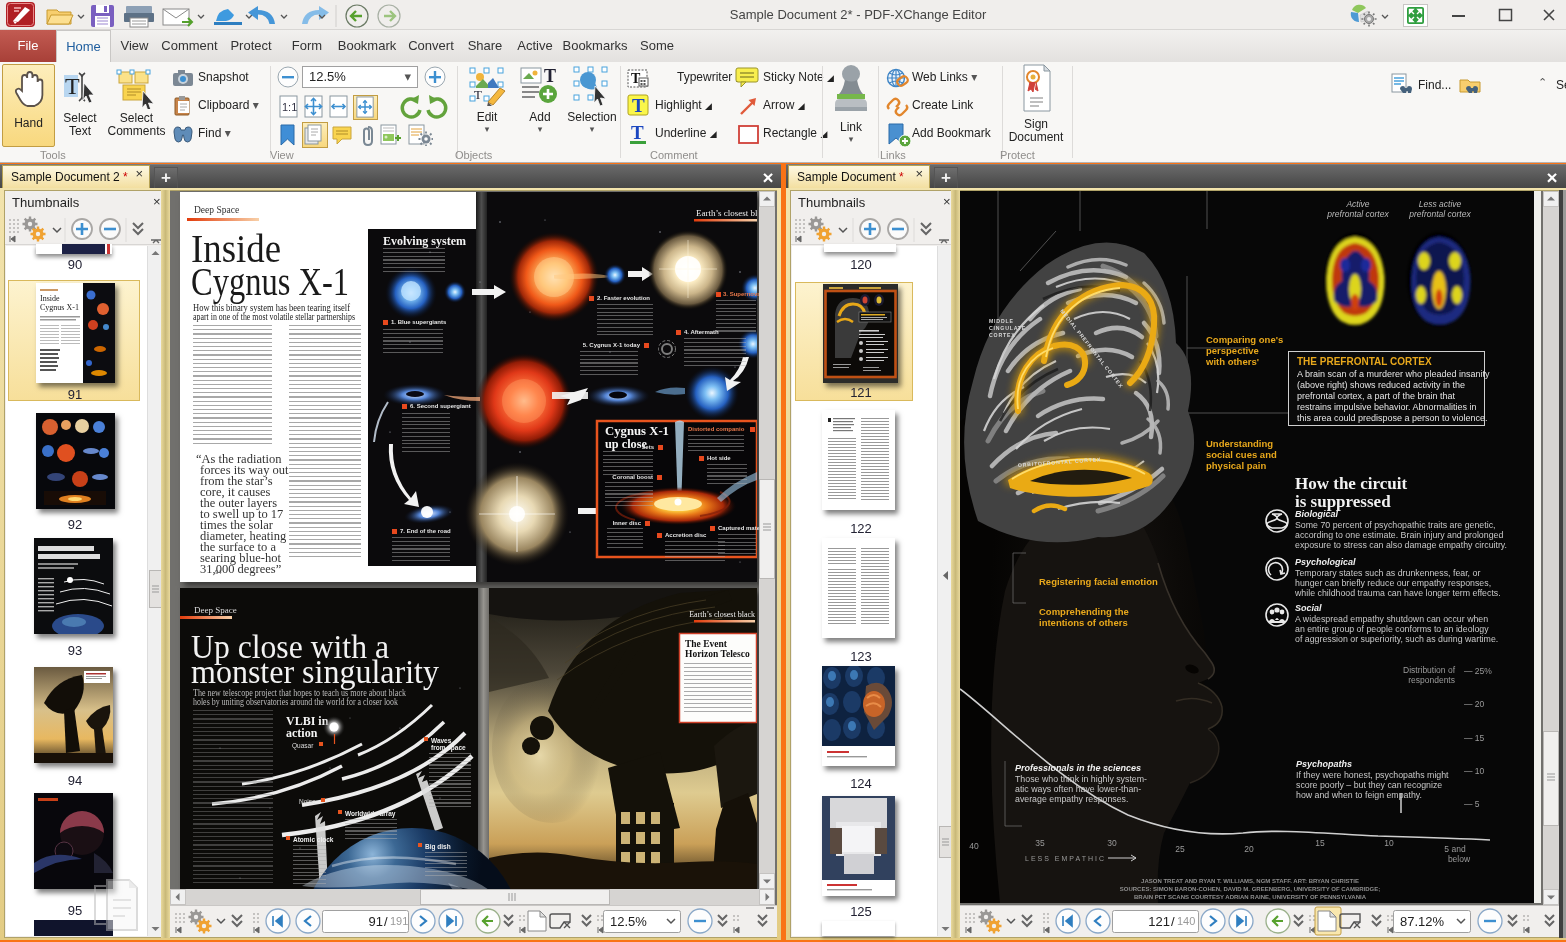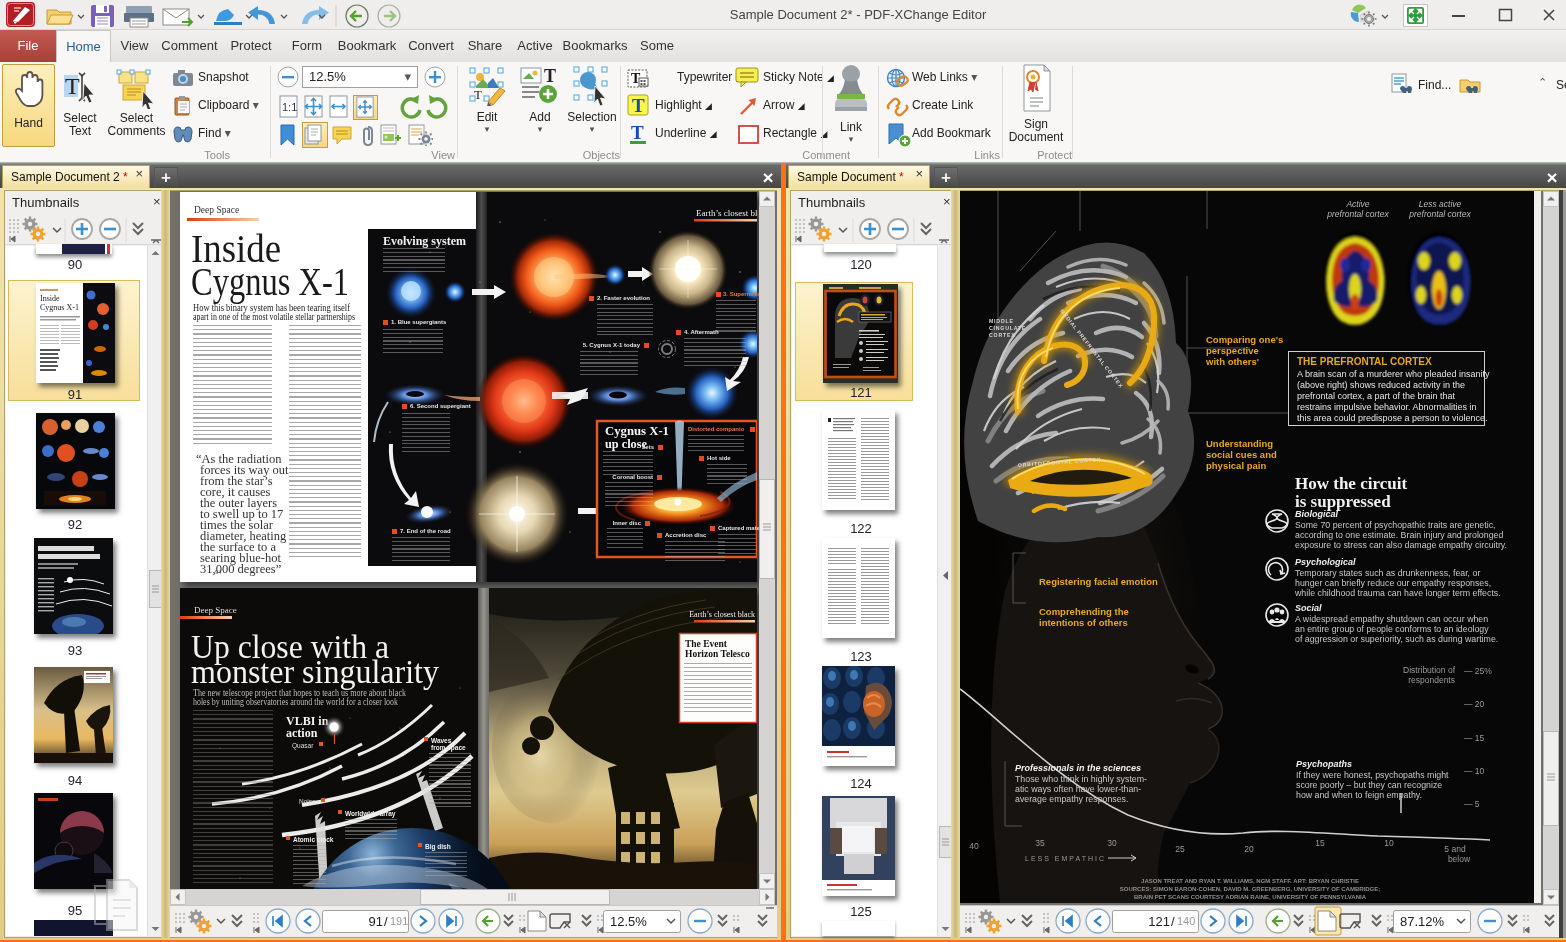--- a/index.html
+++ b/index.html
@@ -8,21 +8,21 @@
 #titlebar{position:absolute;left:0;top:0;width:1566px;height:30px;background:#f0eeec;border-bottom:1px solid #d8d6d4}
 #title{position:absolute;left:150px;right:0;top:7px;text-align:center;font-size:13px;color:#444}
 
 #tabrow{position:absolute;left:0;top:30px;width:1566px;height:32px;background:linear-gradient(#f2f1ef,#e3e1df)}
 .rtab{position:absolute;top:0;height:32px;line-height:32px;text-align:center;font-size:13px;color:#333}
 #filetab{background:linear-gradient(#c25b52,#a84038);color:#fff;width:56px;left:0}
 .hometab{background:#f8f7f5;color:#1e5d9e;border:1px solid #c9c7c5;border-bottom:none}
 
 #ribbon{position:absolute;left:0;top:62px;width:1566px;height:101px;background:#f8f7f5;border-bottom:1px solid #b6b4b2}
 .gsep{position:absolute;top:4px;width:1px;height:92px;background:#dddbd9}
-.glabel{position:absolute;font-size:11px;color:#8f8d8b;text-align:right}
+.glabel{position:absolute;font-size:11px;color:#8f8d8b;text-align:left}
 .bigbtn{position:absolute;top:2px;height:83px;border-radius:2px;text-align:center;font-size:12px;color:#222}
 .sel{background:linear-gradient(#fdeebc,#f8d87e);border:1px solid #c29d43}
 .btnlbl{font-size:12px;color:#222}
 
 #desk{position:absolute;left:0;top:163px;width:1566px;height:779px;background:#f97316}
 .tlbl{width:140px;text-align:center;font-size:13px;color:#223}
 .txg{background:repeating-linear-gradient(rgba(100,100,100,.75) 0,rgba(100,100,100,.75) 1.3px,transparent 1.3px,transparent 4.2px)}
 .txo{background:repeating-linear-gradient(rgba(175,175,175,.48) 0,rgba(175,175,175,.48) 1.1px,transparent 1.1px,transparent 3.8px)}
 .serif{font-family:"Liberation Serif",serif}
 .osq{position:absolute;width:5px;height:5px;background:#e8491e}

